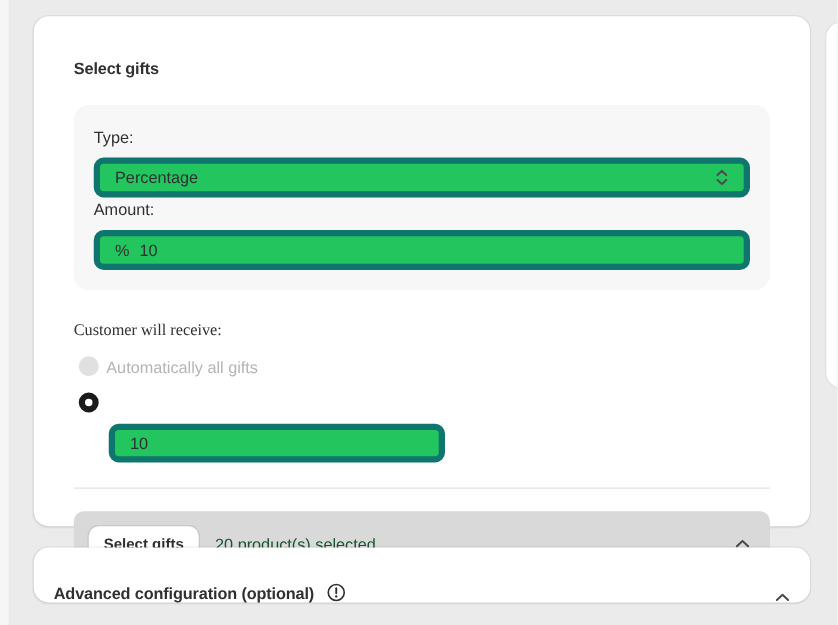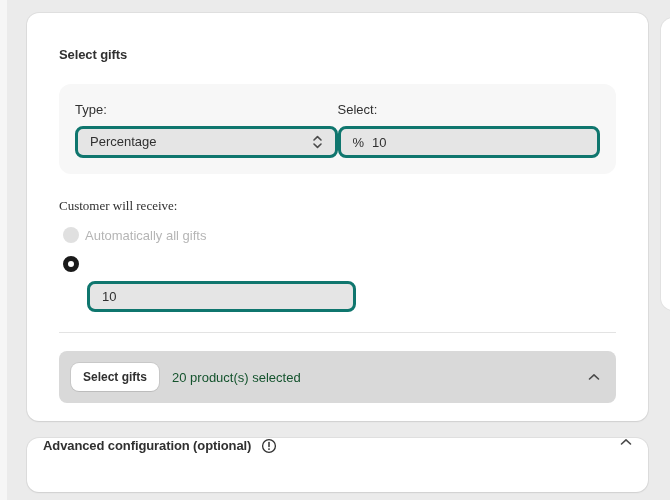--- a/index.html
+++ b/index.html
@@ -37,24 +37,24 @@
     border-radius: 12px;
     box-shadow: 0 0 0 1px rgba(0,0,0,0.05), 0 1px 2px rgba(0,0,0,0.07);
   }
   .card-main {
     top: 13px;
     height: 408px;
     padding: 32px;
   }
   .card-advanced {
     top: 438px;
-    height: 54px;
+    height: 44px;
     padding: 0 16px;
     display: flex;
-    align-items: flex-start;
+    align-items: flex-end;
     cursor: pointer;
   }
   .card-title {
     font-size: 13px;
     font-weight: 700;
     line-height: 20px;
     letter-spacing: -0.1px;
   }
   .inner-box {
     margin-top: 19px;
@@ -64,31 +64,32 @@
   }
   .inner-box-title {
     font-size: 13px;
     font-weight: 700;
     line-height: 16px;
     margin-bottom: 12px;
     letter-spacing: -0.1px;
   }
   .field-row {
     display: flex;
+    flex-direction: column;
   }
   .field { flex: 1; min-width: 0; }
   .field-label {
     display: block;
     line-height: 20px;
     margin-bottom: 6px;
   }
   .control {
     height: 32px;
-    background: #e5e5e5;
-    border: 3px solid #0f766e;
+    background: #22c55e;
+    border: 5px solid #0f766e;
     border-radius: 8px;
     display: flex;
     align-items: center;
     padding: 0 12px;
     width: 100%;
   }
   .select-control {
     justify-content: space-between;
     cursor: pointer;
   }
@@ -188,21 +189,21 @@
             <span class="select-value">Percentage</span>
             <span class="icon">
               <svg width="11" height="14" viewBox="0 0 11 14" fill="none">
                 <path d="M2 5 L5.5 1.7 L9 5" stroke="#4a4a4a" stroke-width="1.6" stroke-linecap="round" stroke-linejoin="round"></path>
                 <path d="M2 9 L5.5 12.3 L9 9" stroke="#4a4a4a" stroke-width="1.6" stroke-linecap="round" stroke-linejoin="round"></path>
               </svg>
             </span>
           </div>
         </div>
         <div class="field">
-          <label class="field-label">Select:</label>
+          <label class="field-label">Amount:</label>
           <div class="control">
             <span class="prefix">%</span>
             <input class="bare-input" type="text" value="10" style="">
           </div>
         </div>
       </div>
     </div>
 
     <div class="receive-label">Customer will receive:</div>
 

